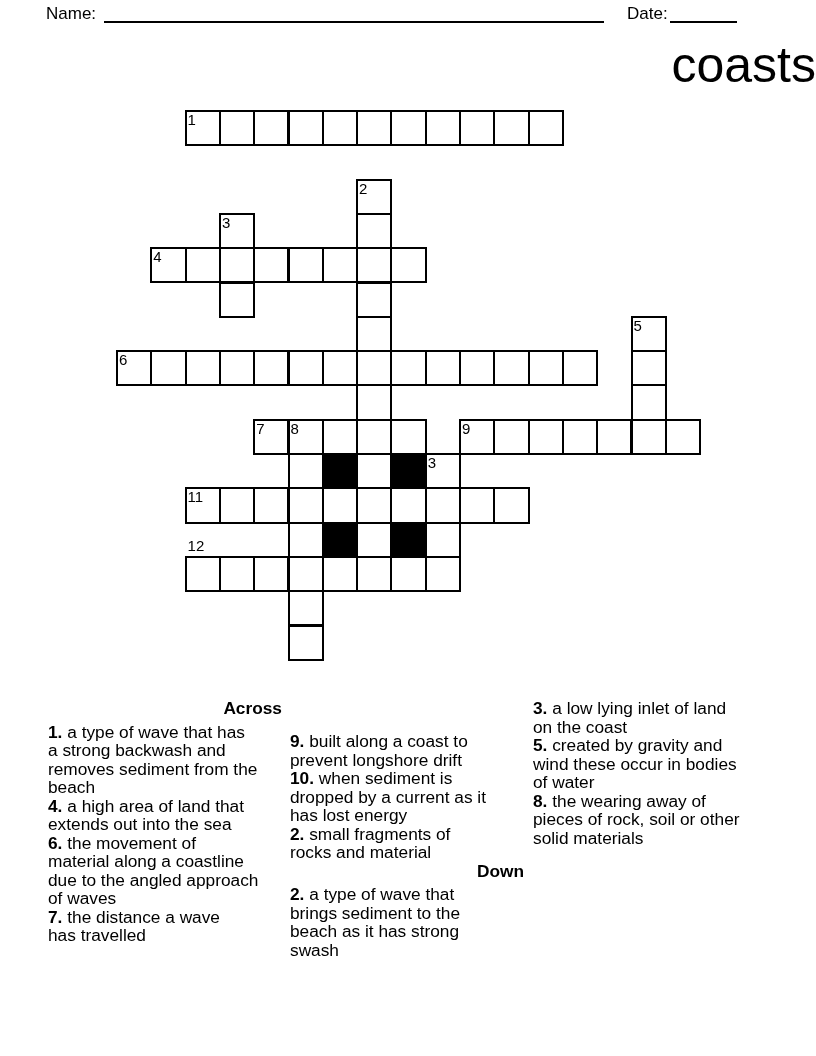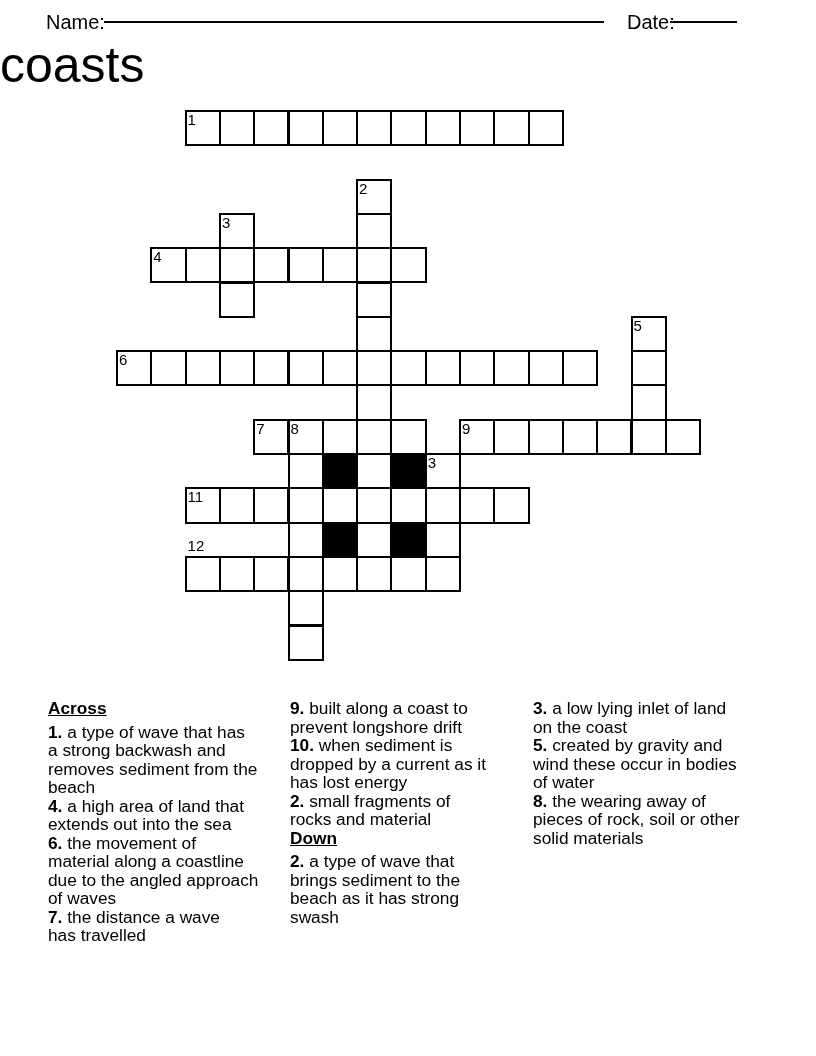--- a/index.html
+++ b/index.html
@@ -1,28 +1,28 @@
 <!DOCTYPE html>
 <html><head>
 <meta charset="utf-8">
 <style>
   html,body{margin:0;padding:0;background:#fff;}
   .page{position:relative;width:816px;height:1056px;background:#fff;overflow:hidden;
         font-family:"Liberation Sans",sans-serif;color:#000;}
-  .top-label{position:absolute;top:13px;font-size:20px;line-height:19px;}
+  .top-label{position:absolute;top:4px;font-size:17px;line-height:19px;}
   .blank{position:absolute;top:4px;height:17px;border-bottom:2px solid #000;}
-  .title{position:absolute;top:37px;left:0;width:100%;text-align:left;
+  .title{position:absolute;top:37px;left:0;width:100%;text-align:right;
          font-size:50px;line-height:1.15;font-weight:normal;}
   #grid{position:absolute;left:0;top:0;width:816px;height:1056px;}
   .cell{position:absolute;box-sizing:border-box;width:36.3px;height:36.3px;
         background:#fff;border:2px solid #000;}
   .cell.black{background:#000;}
   .cellnum{position:absolute;font-size:15px;line-height:15px;color:#000;}
   .clue-col{position:absolute;top:699px;width:234px;font-size:17.3px;line-height:18.5px;}
-  .clue-header{font-weight:bold;text-decoration:underline;margin:0 0 5px 0;}
+  .clue-header{font-weight:bold;margin:0 0 5px 0;text-align:right;}
   .clue{margin:0;}
   .clue b{font-weight:bold;}
 </style>
 </head>
 <body>
 
 <div class="page">
 
   <span class="top-label" style="left:46px;">Name:</span>
   <span class="blank" style="left:104px;width:500px;"></span>
@@ -133,21 +133,21 @@
     </div>
 
   <div id="clues">
       <div class="clue-col" style="left: 48px;">
         <div class="clue-header">Across</div>
         <div class="clue"><b>1.</b> a type of wave that has<br>a strong backwash and<br>removes sediment from the<br>beach</div>
         <div class="clue"><b>4.</b> a high area of land that<br>extends out into the sea</div>
         <div class="clue"><b>6.</b> the movement of<br>material along a coastline<br>due to the angled approach<br>of waves</div>
         <div class="clue"><b>7.</b> the distance a wave<br>has travelled</div>
       </div>
-      <div class="clue-col" style="left: 290px;">
+      <div class="clue-col" style="left: 290px; margin-top: 33px;">
         <div class="clue"><b>9.</b> built along a coast to<br>prevent longshore drift</div>
         <div class="clue"><b>10.</b> when sediment is<br>dropped by a current as it<br>has lost energy</div>
         <div class="clue"><b>2.</b> small fragments of<br>rocks and material</div>
         <div class="clue-header">Down</div>
         <div class="clue"><b>2.</b> a type of wave that<br>brings sediment to the<br>beach as it has strong<br>swash</div>
       </div>
       <div class="clue-col" style="left: 533px;">
         <div class="clue"><b>3.</b> a low lying inlet of land<br>on the coast</div>
         <div class="clue"><b>5.</b> created by gravity and<br>wind these occur in bodies<br>of water</div>
         <div class="clue"><b>8.</b> the wearing away of<br>pieces of rock, soil or other<br>solid materials</div>

